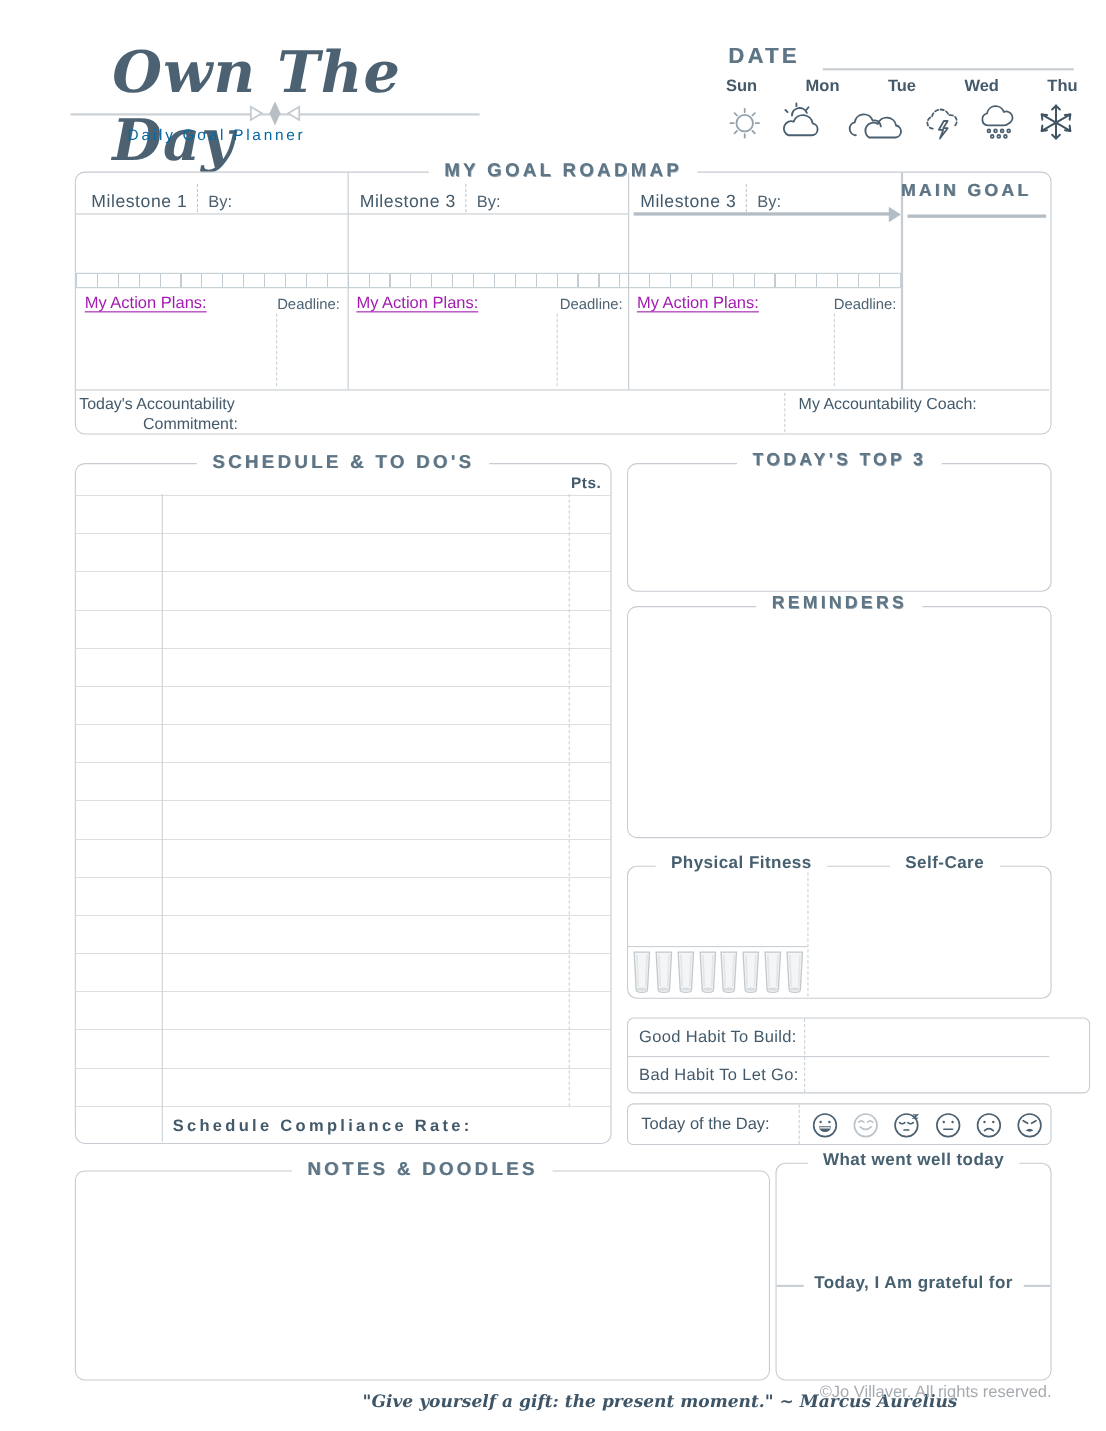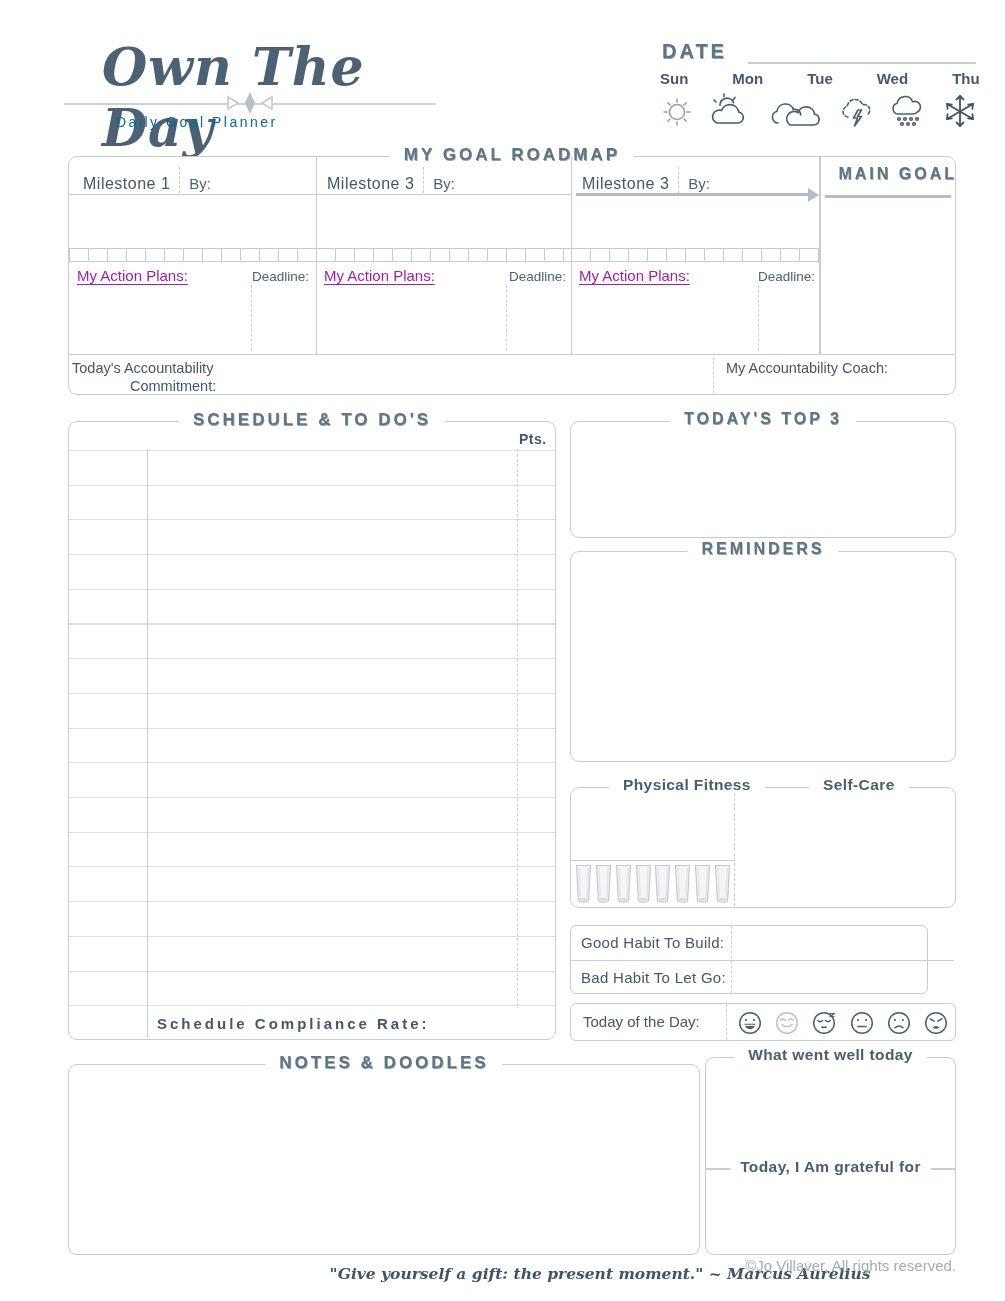--- a/index.html
+++ b/index.html
@@ -49,21 +49,21 @@
   .tickstrip {
     position:absolute; top:91px; height:14px;
     border-top:1px solid #c3ccd2; border-bottom:1px solid #c3ccd2;
     background-image:repeating-linear-gradient(to right,#c3ccd2 0 1px,transparent 1px 19px);
   }
   .ap-row { position:absolute; top:110px; display:flex; justify-content:space-between; align-items:flex-start; }
   .ap-label { font-size:15px; color:#a21caf; text-decoration:underline; text-underline-offset:3px; }
   .dl-label { font-size:13.5px; color:#4d6373; padding-top:2px; }
   .arrow-shaft { position:absolute; background:#b3bdc5; height:3px; }
   .arrow-head  { position:absolute; width:0; height:0; border-left:11px solid #b3bdc5; border-top:7px solid transparent; border-bottom:7px solid transparent; }
-  .mg-title { position:absolute; left:750px; width:138px; top:8px; text-align:right; font-size:16px; }
+  .mg-title { position:absolute; left:750px; width:138px; top:8px; text-align:left; font-size:16px; }
   .mg-rule  { position:absolute; left:756px; top:38px; width:126px; height:3px; background:#b3bdc5; }
   .acct-label { position:absolute; left:3px; top:202px; font-size:14.5px; line-height:18px; color:#42596a; }
   .coach-label { position:absolute; left:657px; top:203px; font-size:14.5px; color:#42596a; }
 
   
   .sched-lines {
     position:absolute; left:0; right:0; top:27.5px; height:558px;
     background-image:repeating-linear-gradient(to bottom,#dbdfe2 0 1px,transparent 1px 34.7px);
   }
   .pts-label { position:absolute; left:450px; top:9px; font-size:14px; font-weight:700; color:#42596a; letter-spacing:0.5px; }
@@ -251,21 +251,21 @@
 
   <div class="panel" style="left:570px; top:421px; width:386px; height:117px;">
     <div class="panel-title dtitle" style="font-size:16px;">TODAY'S TOP 3</div>
   </div>
 
   <div class="panel" style="left:570px; top:551px; width:386px; height:211px;">
     <div class="panel-title dtitle" style="font-size:16px;">REMINDERS</div>
   </div>
 
   <div class="panel" style="left:570px; top:787px; width:386px; height:121px;">
-    <div class="panel-title subtitle" style="left:38px; transform:none;">Physical Fitness</div>
+    <div class="panel-title subtitle" style="left:25px; transform:none;">Physical Fitness</div>
     <div class="panel-title subtitle" style="left:238px; transform:none;">Self-Care</div>
     <div class="vdash" style="left:163px; top:5px; height:113px;"></div>
     <div class="writebox" style="left:2px; top:8px; width:158px; height:62px;"></div>
     <div class="writebox" style="left:168px; top:8px; width:214px; height:108px;"></div>
     <div class="hline" style="left:0; top:72px; width:163px; border-color:#c9d0d5; border-top-width:1px;"></div>
     <div class="glass-row">
       <span>
           <svg width="19" height="40" viewBox="0 0 19 40">
             <path d="M2.5 1.5 h14 l-1.9 34.5 q-0.1 2.2-5.1 2.2 t-5.1-2.2 z" fill="#f4f5f6" stroke="#c2c8cc" stroke-width="1.2"></path>
             <path d="M5 4 l1.3 29" stroke="#e4e7e9" stroke-width="1.6" fill="none"></path>
@@ -325,21 +325,21 @@
           <svg width="19" height="40" viewBox="0 0 19 40">
             <path d="M2.5 1.5 h14 l-1.9 34.5 q-0.1 2.2-5.1 2.2 t-5.1-2.2 z" fill="#f4f5f6" stroke="#c2c8cc" stroke-width="1.2"></path>
             <path d="M5 4 l1.3 29" stroke="#e4e7e9" stroke-width="1.6" fill="none"></path>
             <path d="M14.2 4 l-1.2 29" stroke="#e4e7e9" stroke-width="1.6" fill="none"></path>
             <ellipse cx="9.5" cy="35.2" rx="4.6" ry="1.5" fill="#d9dde0"></ellipse>
           </svg>
         </span>
     </div>
   </div>
 
-  <div class="panel" style="left:570px; top:925px; width:358px; height:69px; border-radius:6px;">
+  <div class="panel" style="left:570px; top:925px; width:421px; height:69px; border-radius:6px;">
     <div class="hline" style="left:0; top:33.5px; width:383px; border-top-width:1px; border-color:#c9cfd4;"></div>
     <div class="vdash" style="left:160px; top:0; height:67px;"></div>
     <div class="habit-label" style="position:absolute; left:10px; top:8px;">Good Habit To Build:</div>
     <div class="habit-label" style="position:absolute; left:10px; top:43px;">Bad Habit To Let Go:</div>
     <div class="writebox" style="left:164px; top:2px; width:218px; height:30px;"></div>
     <div class="writebox" style="left:164px; top:36px; width:218px; height:30px;"></div>
   </div>
 
   <div class="panel" style="left:570px; top:1003px; width:386px; height:38px; border-radius:6px;">
     <div class="mood-label">Today of the Day:</div>

